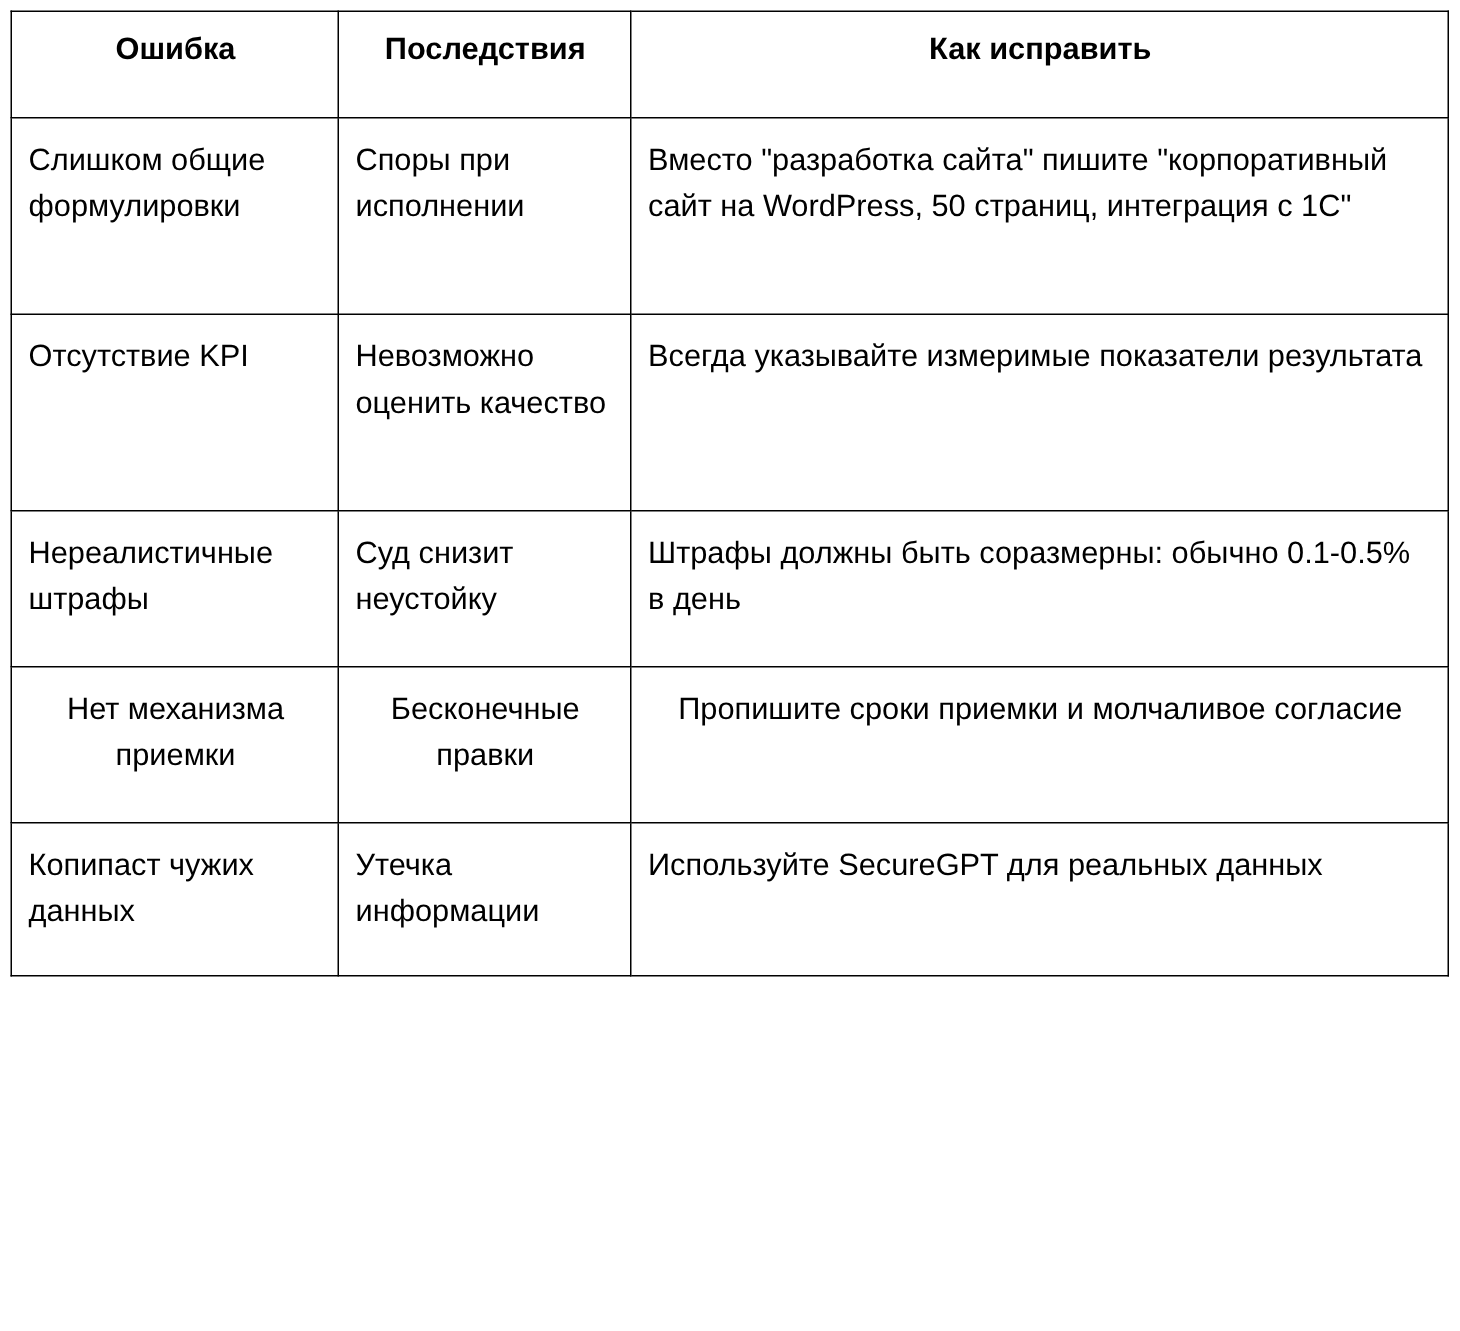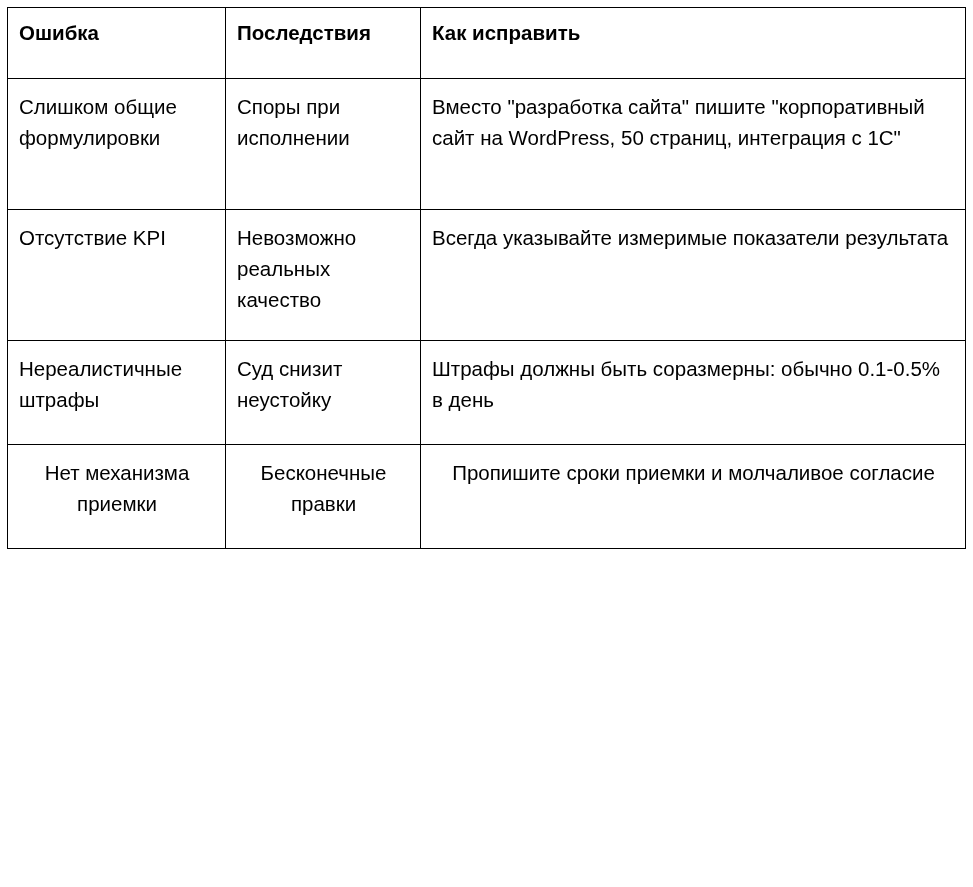--- a/index.html
+++ b/index.html
@@ -2,21 +2,21 @@
 <html><head>
 <meta charset="utf-8">
 <style>
   html, body { margin: 0; padding: 0; background: #ffffff; }
   body { width: 973px; height: 887px; position: relative; overflow: hidden;
          font-family: "Liberation Sans", sans-serif; color: #000; }
   table { position: absolute; left: 7px; top: 7px; border-collapse: collapse;
           table-layout: fixed; width: 958px; }
   td, th { border: 1.3px solid #000; vertical-align: top; font-size: 20.5px;
            line-height: 31px; padding: 12px 10px 0 11px; text-align: left; }
-  th { font-weight: bold; text-align: left; height: 61px; padding-top: 9px; }
+  th { font-weight: bold; text-align: center; height: 61px; padding-top: 9px; }
   td.err { font-weight: normal; }
   tr.r1 td { height: 118px; }
   tr.r2 td { height: 118px; }
   tr.r3 td { height: 118px; }
   tr.r4 td { height: 91px; }
   tr.r5 td { height: 91px; }
   tr.r6 td { height: 91px; text-align: center; }
   tr.r7 td { height: 89px; }
 </style>
 </head>
@@ -36,27 +36,32 @@
     </tr>
   </thead>
   <tbody>
     <tr class="r1">
       <td class="err">Слишком общие формулировки</td>
       <td>Споры при исполнении</td>
       <td>Вместо "разработка сайта" пишите "корпоративный сайт на WordPress, 50 страниц, интеграция с 1С"</td>
     </tr>
     <tr class="r3">
       <td class="err">Отсутствие KPI</td>
-      <td>Невозможно реальных качество</td>
+      <td>Невозможно оценить качество</td>
       <td>Всегда указывайте измеримые показатели результата</td>
     </tr>
     <tr class="r4">
       <td class="err">Нереалистичные штрафы</td>
       <td>Суд снизит неустойку</td>
       <td>Штрафы должны быть соразмерны: обычно 0.1-0.5% в день</td>
     </tr>
     <tr class="r6">
       <td class="err">Нет механизма приемки</td>
       <td>Бесконечные правки</td>
       <td>Пропишите сроки приемки и молчаливое согласие</td>
     </tr>
+    <tr class="r7">
+      <td class="err">Копипаст чужих данных</td>
+      <td>Утечка информации</td>
+      <td>Используйте SecureGPT для реальных данных</td>
+    </tr>
   </tbody>
 </table>
 
 </body></html>

